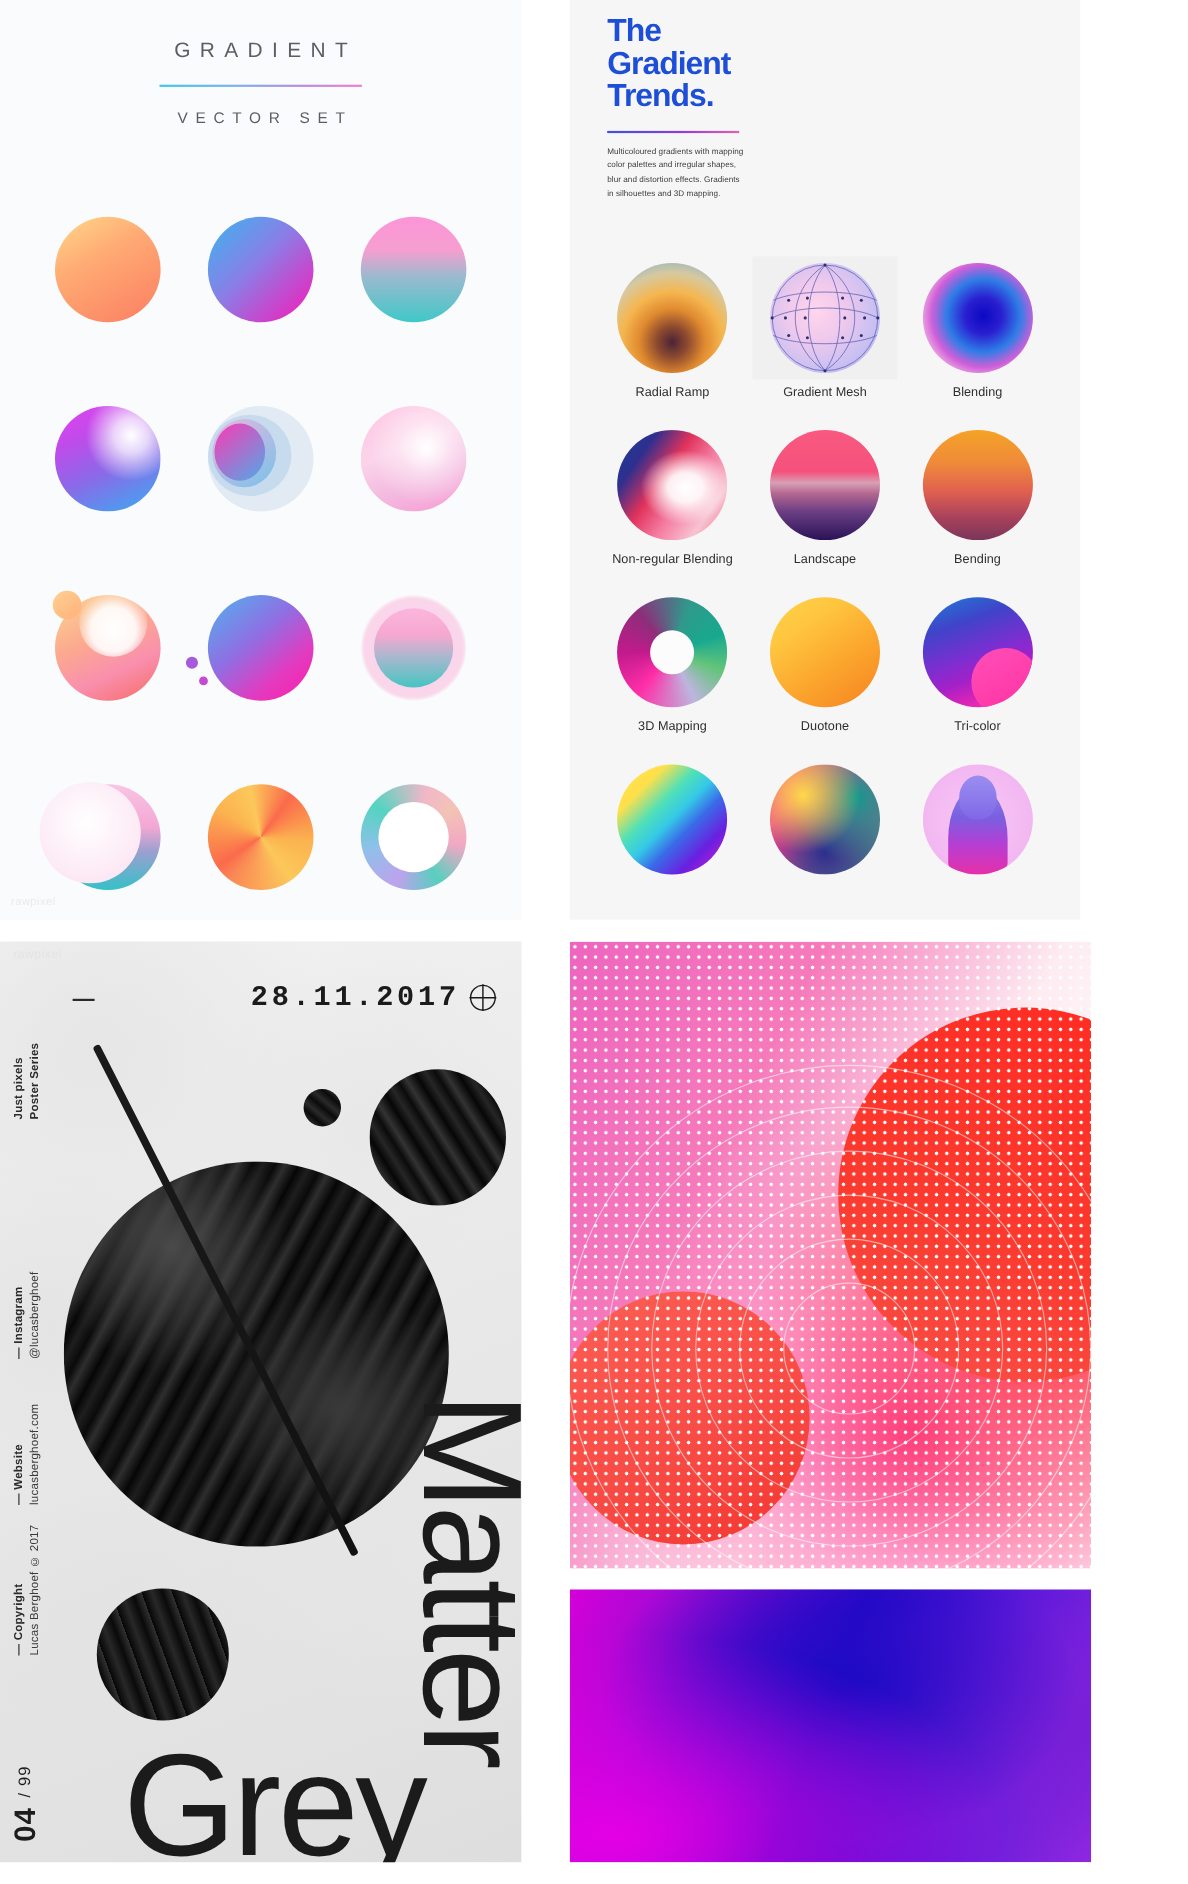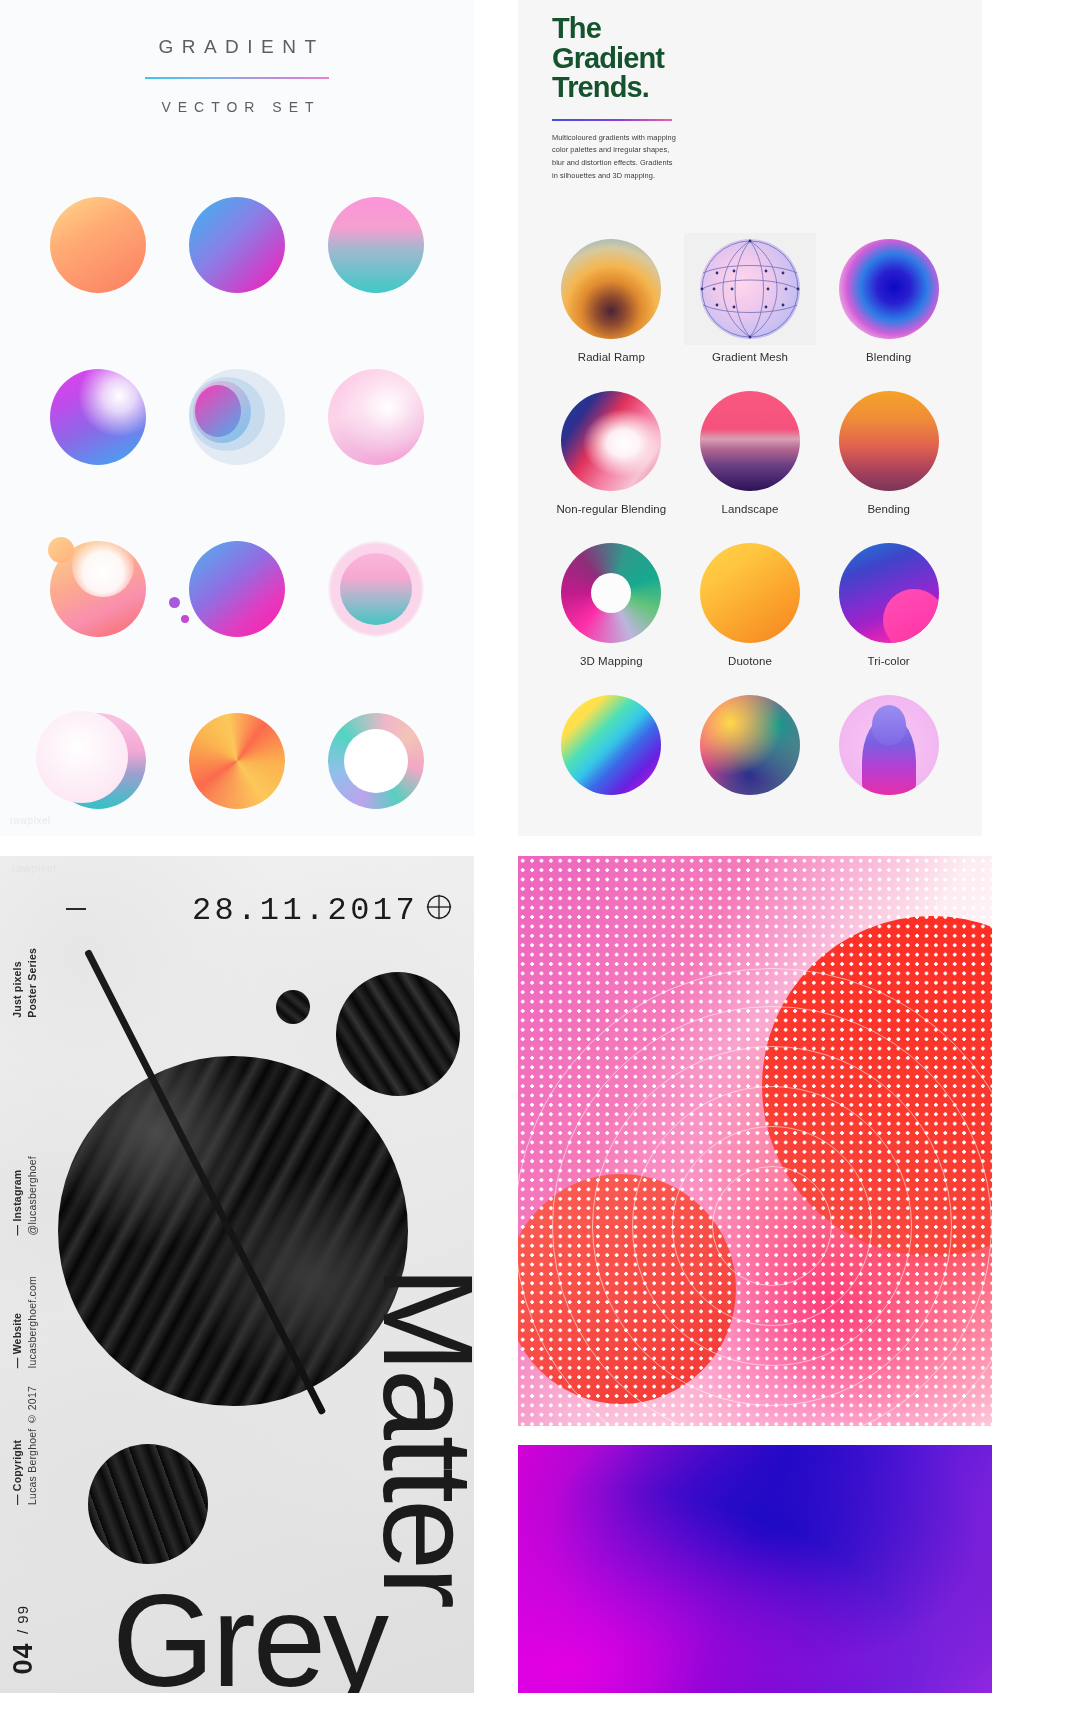--- a/index.html
+++ b/index.html
@@ -105,21 +105,21 @@
   
   .panel-trends {
     position: relative;
     width: 464px; height: 836px;
     margin: 0 0 20px 22px;
     background: #f7f6f6;
     overflow: hidden;
   }
   .tr-head { padding: 14px 0 0 34px; }
   .tr-title {
-    font-size: 29px; line-height: 1.02; font-weight: 700; color: #14532d;
+    font-size: 29px; line-height: 1.02; font-weight: 700; color: #1d4ed8;
     letter-spacing: -0.9px; max-width: 270px;
   }
   .tr-rule {
     width: 120px; height: 2px; margin: 16px 0 11px 0;
     background: linear-gradient(to right, #3f4fe0 0%, #8b3ddc 55%, #e65fae 100%);
   }
   .tr-body {
     font-size: 7.4px; line-height: 1.72; color: #3b3b3f;
     max-width: 128px; letter-spacing: .05px;
   }
@@ -203,21 +203,21 @@
   .pp-num {
     position:absolute; left:-2px; bottom: 18px;
     writing-mode: vertical-rl; transform: rotate(180deg);
     font-size: 27px; font-weight: 700; color:#1d1d1d; letter-spacing:1px;
   }
   .pp-num .slash { font-size: 15px; font-weight:400; }
 
   .pp-dash { position:absolute; left:66px; top:52px; width:20px; height:2px; background:#2a2a2a; }
   .pp-date {
     position:absolute; right:56px; top:36px;
-    font-size:32px; font-weight:400; color:#1b1b1b; letter-spacing:3.4px;
+    font-size:26px; font-weight:700; color:#1b1b1b; letter-spacing:3.4px;
     font-family:"Liberation Mono", monospace;
   }
   .pp-target { position:absolute; right:22px; top:38px; width:26px; height:26px; }
 
   .pp-orb-main {
     position:absolute; left:58px; top:200px; width:350px; height:350px; border-radius:50%;
     background:
       radial-gradient(ellipse at 28% 22%, #4a4a4a 0%, rgba(74,74,74,0) 30%),
       radial-gradient(ellipse at 72% 64%, #3a3a3a 0%, rgba(58,58,58,0) 34%),
       repeating-linear-gradient(118deg, #050505 0px, #1e1e1e 9px, #0a0a0a 19px, #2e2e2e 27px, #080808 38px),

